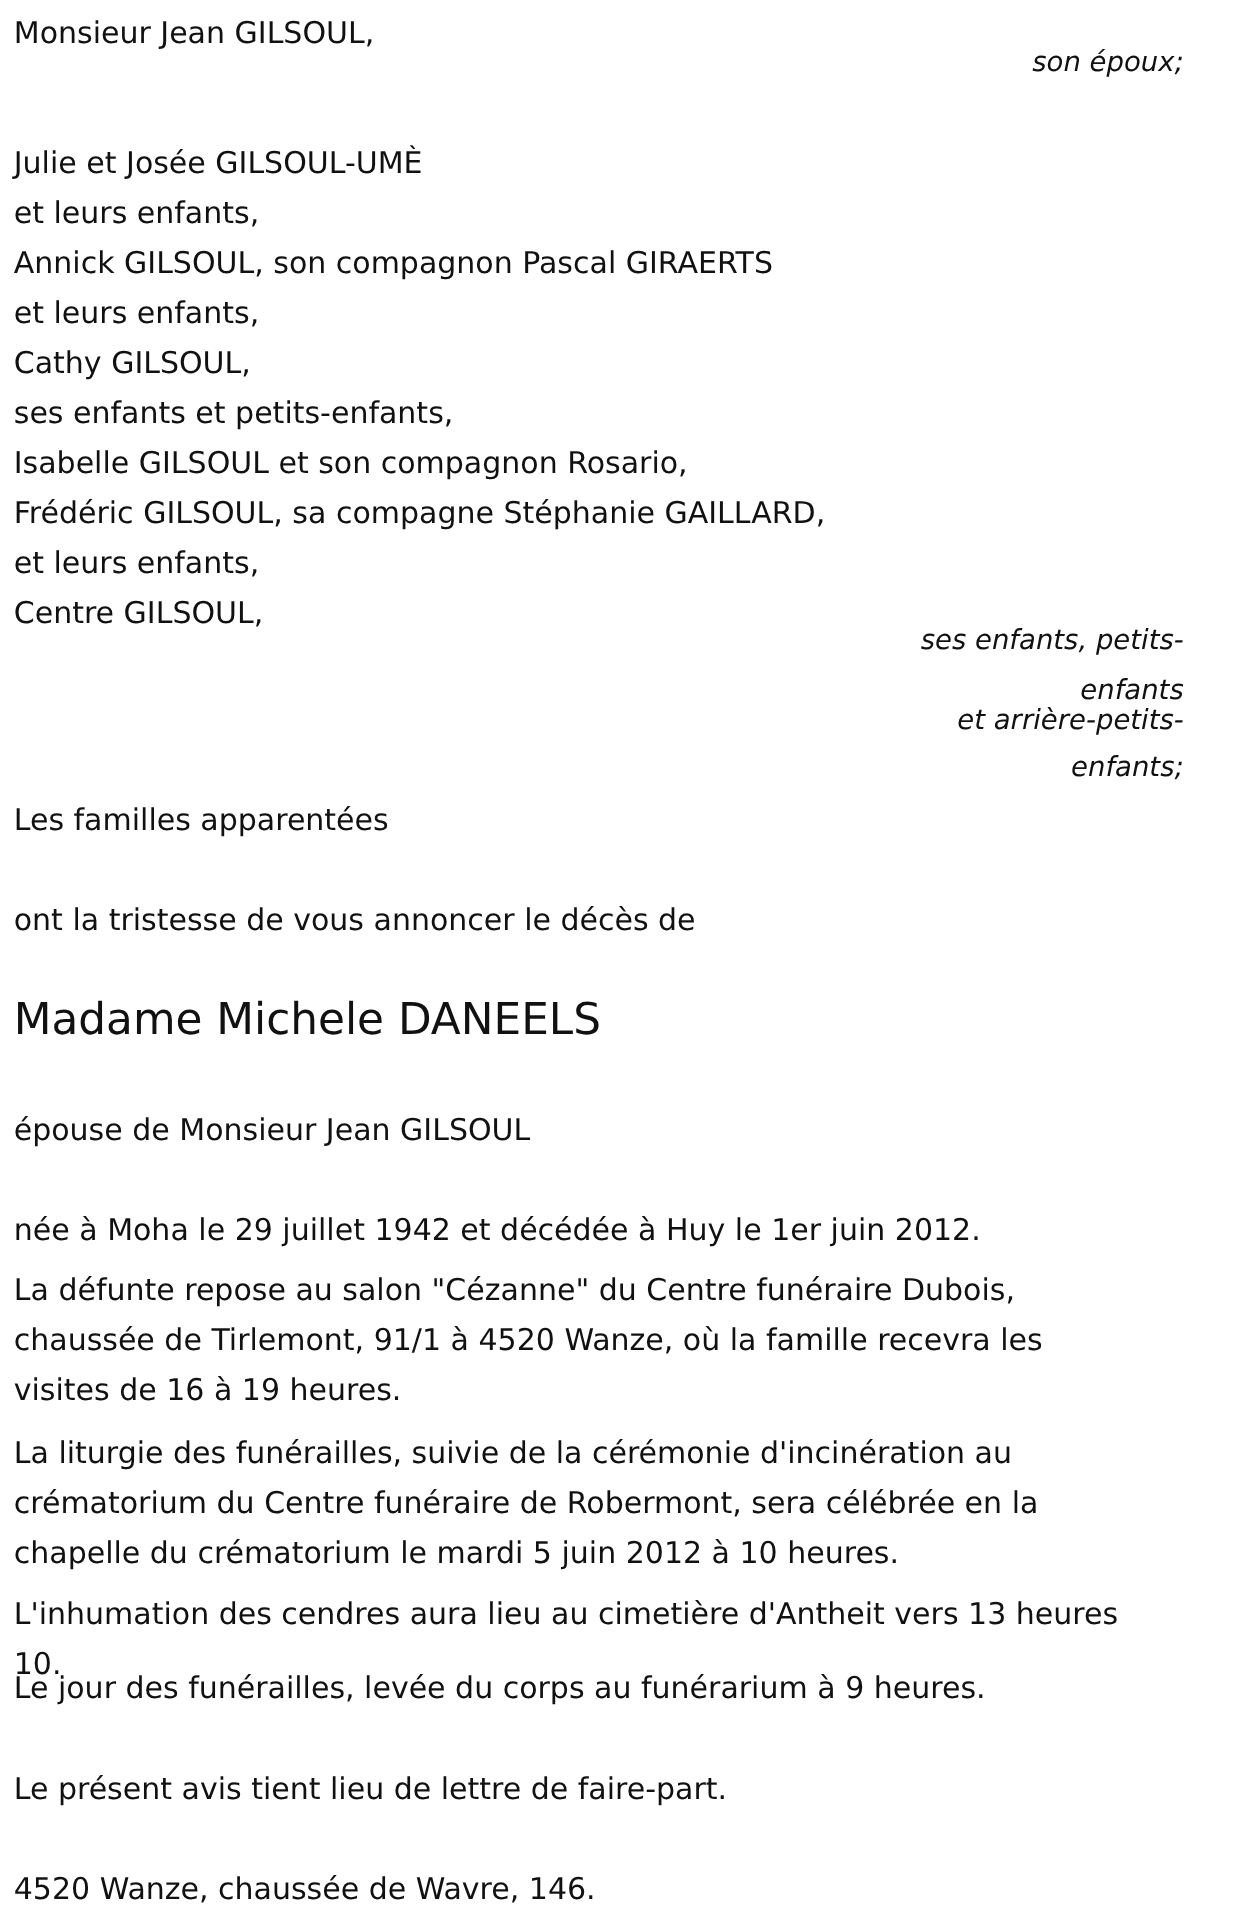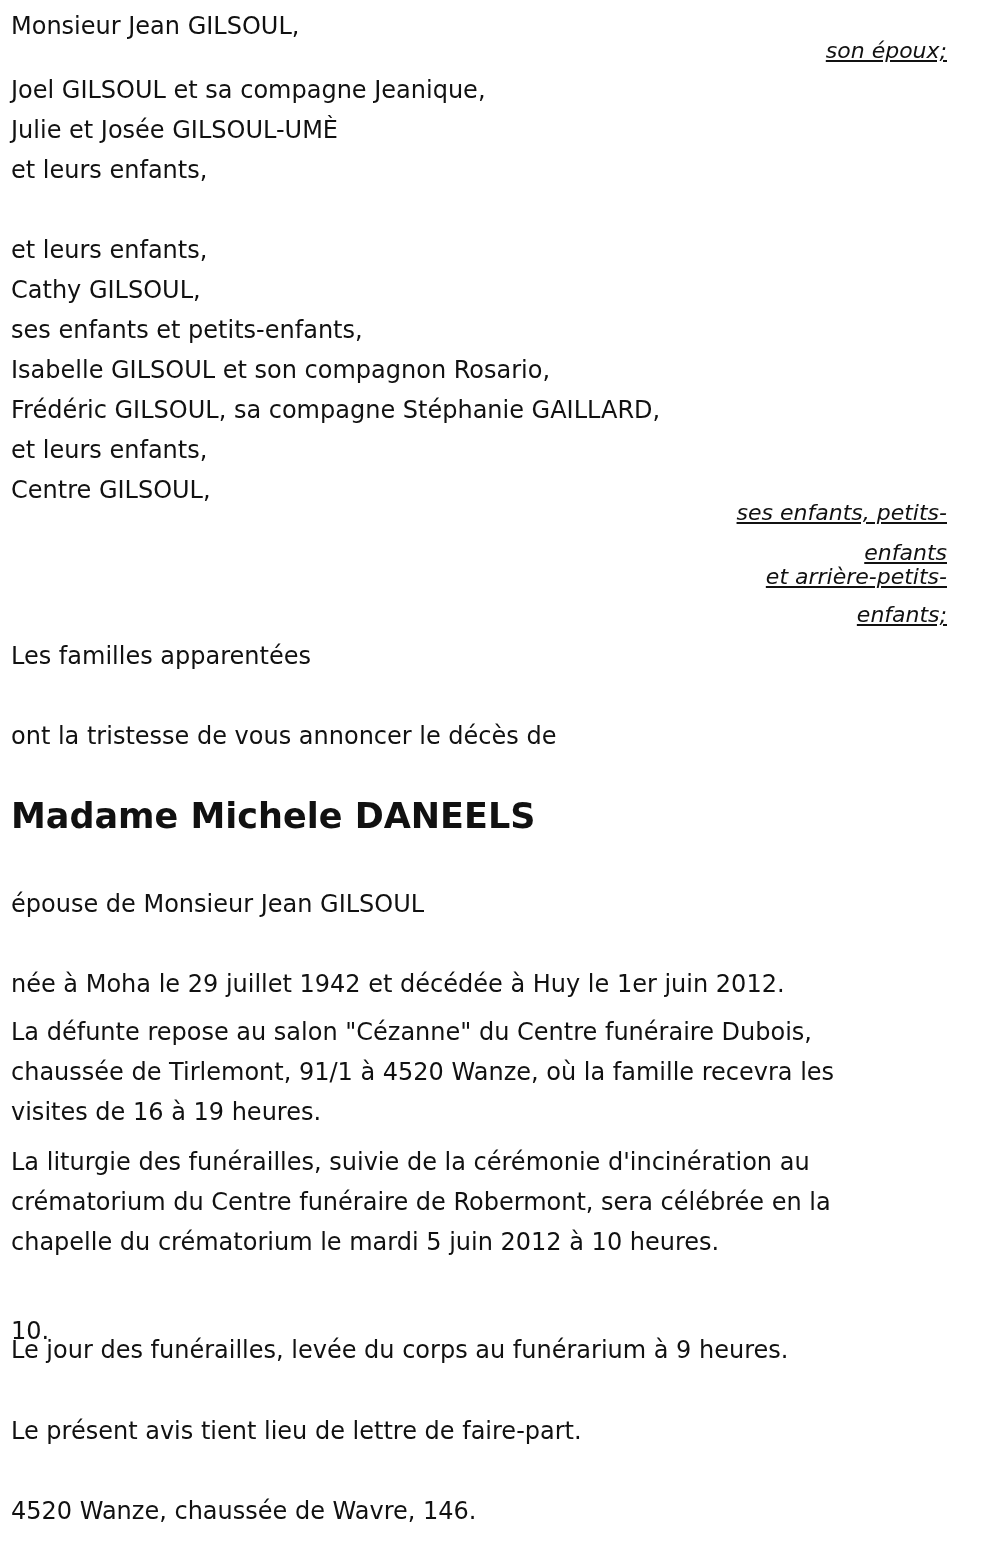--- a/index.html
+++ b/index.html
@@ -4,33 +4,33 @@
 <style>
   html, body { margin: 0; padding: 0; background: #ffffff; }
   body {
     width: 1000px; height: 1544px; overflow: hidden;
     font-family: "DejaVu Sans", sans-serif;
     color: #111111;
     font-size: 24px;
   }
   .doc { position: relative; width: 956px; height: 1544px; }
   .line { position: absolute; left: 11px; white-space: nowrap; line-height: 28px; }
-  .right { position: absolute; right: 9px; text-align: center; font-style: italic; font-size: 22px; line-height: 26px; white-space: nowrap; text-decoration: underline; }
-  .title { position: absolute; left: 11px; font-weight: bold; font-size: 35px; line-height: 40px; white-space: nowrap; }
+  .right { position: absolute; right: 9px; text-align: center; font-style: italic; font-size: 22px; line-height: 26px; white-space: nowrap; }
+  .title { position: absolute; left: 11px; font-weight: normal; font-size: 35px; line-height: 40px; white-space: nowrap; }
 </style>
 </head>
 <body>
 
 <div class="doc">
   <div class="line" style="top:12px">Monsieur Jean GILSOUL,</div>
   <div class="right" style="top:38px">son époux;</div>
 
-  <div class="line" style="top:76px">Joel GILSOUL et sa compagne Jeanique,</div>
   <div class="line" style="top:116px">Julie et Josée GILSOUL-UMÈ</div>
   <div class="line" style="top:156px">et leurs enfants,</div>
+  <div class="line" style="top:196px">Annick GILSOUL, son compagnon Pascal GIRAERTS</div>
   <div class="line" style="top:236px">et leurs enfants,</div>
   <div class="line" style="top:276px">Cathy GILSOUL,</div>
   <div class="line" style="top:316px">ses enfants et petits-enfants,</div>
   <div class="line" style="top:356px">Isabelle GILSOUL et son compagnon Rosario,</div>
   <div class="line" style="top:396px">Frédéric GILSOUL, sa compagne Stéphanie GAILLARD,</div>
   <div class="line" style="top:436px">et leurs enfants,</div>
   <div class="line" style="top:476px">Centre GILSOUL,</div>
 
   <div class="right" style="top:500px">ses enfants, petits-</div>
   <div class="right" style="top:540px">enfants</div>
@@ -46,19 +46,20 @@
   <div class="line" style="top:970px">née à Moha le 29 juillet 1942 et décédée à Huy le 1er juin 2012.</div>
 
   <div class="line" style="top:1018px">La défunte repose au salon "Cézanne" du Centre funéraire Dubois,</div>
   <div class="line" style="top:1058px">chaussée de Tirlemont, 91/1 à 4520 Wanze, où la famille recevra les</div>
   <div class="line" style="top:1098px">visites de 16 à 19 heures.</div>
 
   <div class="line" style="top:1148px">La liturgie des funérailles, suivie de la cérémonie d'incinération au</div>
   <div class="line" style="top:1188px">crématorium du Centre funéraire de Robermont, sera célébrée en la</div>
   <div class="line" style="top:1228px">chapelle du crématorium le mardi 5 juin 2012 à 10 heures.</div>
 
+  <div class="line" style="top:1277px">L'inhumation des cendres aura lieu au cimetière d'Antheit vers 13 heures</div>
   <div class="line" style="top:1317px">10.</div>
 
   <div class="line" style="top:1336px">Le jour des funérailles, levée du corps au funérarium à 9 heures.</div>
   <div class="line" style="top:1417px">Le présent avis tient lieu de lettre de faire-part.</div>
 
   <div class="line" style="top:1497px">4520 Wanze, chaussée de Wavre, 146.</div>
 </div>
 
 </body></html>

